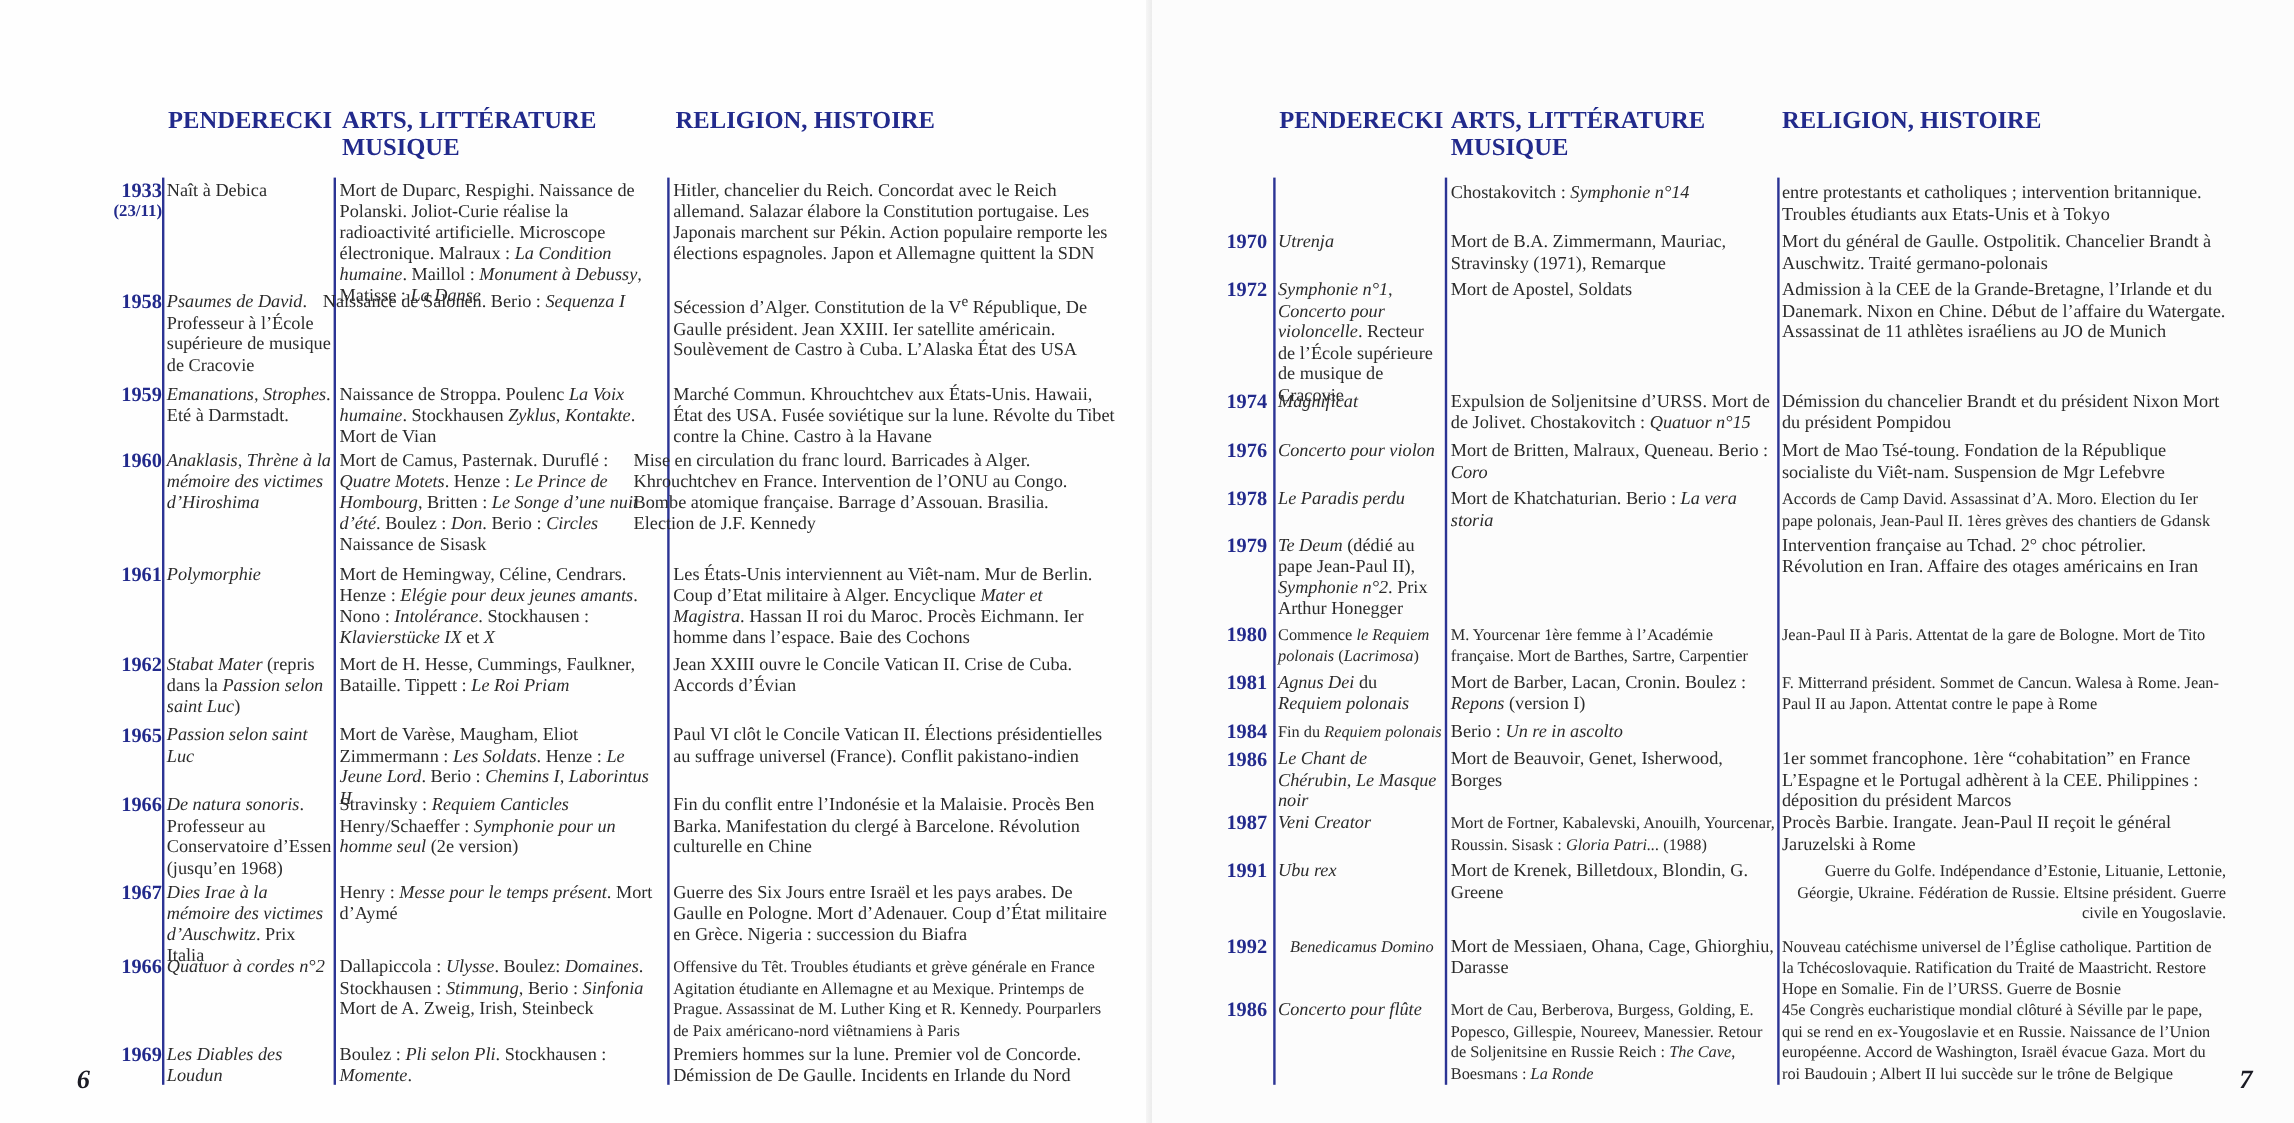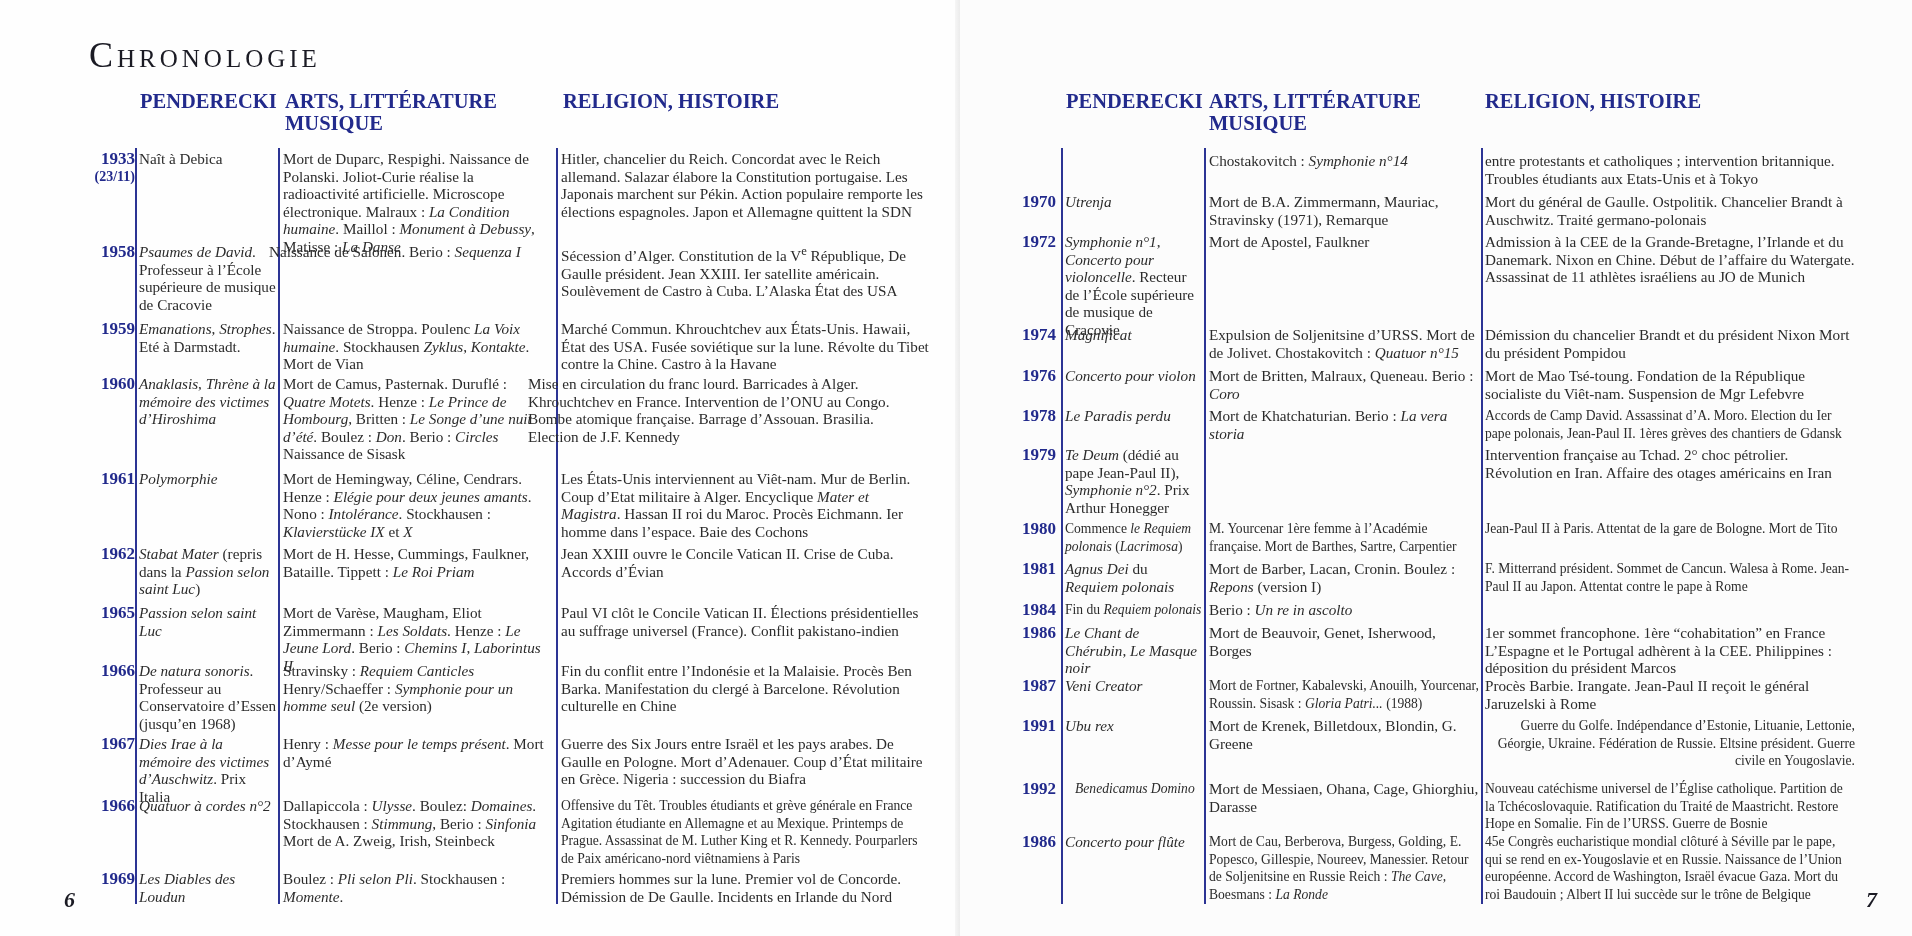--- a/index.html
+++ b/index.html
@@ -18,21 +18,20 @@
   .year { position:absolute; color:#222a8c; font-weight:bold; font-size:17px; line-height:18px; text-align:right; }
   .yearsub { display:block; font-size:14px; font-weight:bold; }
   .cell { position:absolute; font-size:15.2px; line-height:17.5px; color:#2b2b2b; }
   .cell.sm { font-size:13.6px; }
   .pagenum { position:absolute; font-weight:bold; font-style:italic; font-size:22px; color:#1b1b24; }
 </style>
 </head>
 <body>
 
 <div id="left-page" class="page">
-  <div class="title">Chronologie</div>
   <div class="colhead" style="left:140px;top:90px;">PENDERECKI</div>
   <div class="colhead" style="left:285px;top:90px;width:240px;">ARTS, LITTÉRATURE MUSIQUE</div>
   <div class="colhead" style="left:563px;top:90px;">RELIGION, HISTOIRE</div>
   <div class="vline" style="left:135px;top:148px;height:756px;"></div>
   <div class="vline" style="left:278px;top:148px;height:756px;"></div>
   <div class="vline" style="left:556px;top:148px;height:756px;"></div>
   <div id="rows-0">
       <div class="row" style="top: 150px;">
         <div class="year" style="left: 60px; width: 75px;"><span>1933</span><span class="yearsub">(23/11)</span></div>
         <div class="cell" style="left: 139px; width: 138px;">Naît à Debica</div>
@@ -121,21 +120,21 @@
       </div>
       <div class="row" style="top: 193px;">
         <div class="year" style="left: 26px; width: 70px;"><span>1970</span></div>
         <div class="cell" style="left: 105px; width: 138px;"><i>Utrenja</i></div>
         <div class="cell" style="left: 249px; width: 270px;">Mort de B.A. Zimmermann, Mauriac, Stravinsky (1971), Remarque</div>
         <div class="cell" style="left: 525px; width: 370px;">Mort du général de Gaulle. Ostpolitik. Chancelier Brandt à Auschwitz. Traité germano-polonais</div>
       </div>
       <div class="row" style="top: 233px;">
         <div class="year" style="left: 26px; width: 70px;"><span>1972</span></div>
         <div class="cell" style="left: 105px; width: 138px;"><i>Symphonie n°1</i>, <i>Concerto pour violoncelle</i>. Recteur de l’École supérieure de musique de Cracovie</div>
-        <div class="cell" style="left: 249px; width: 270px;">Mort de Apostel, Faulkner</div>
+        <div class="cell" style="left: 249px; width: 270px;">Mort de Apostel, Soldats</div>
         <div class="cell" style="left: 525px; width: 370px;">Admission à la CEE de la Grande-Bretagne, l’Irlande et du Danemark. Nixon en Chine. Début de l’affaire du Watergate. Assassinat de 11 athlètes israéliens au JO de Munich</div>
       </div>
       <div class="row" style="top: 326px;">
         <div class="year" style="left: 26px; width: 70px;"><span>1974</span></div>
         <div class="cell" style="left: 105px; width: 138px;"><i>Magnificat</i></div>
         <div class="cell" style="left: 249px; width: 270px;">Expulsion de Soljenitsine d’URSS. Mort de de Jolivet. Chostakovitch : <i>Quatuor n°15</i></div>
         <div class="cell" style="left: 525px; width: 370px;">Démission du chancelier Brandt et du président Nixon Mort du président Pompidou</div>
       </div>
       <div class="row" style="top: 367px;">
         <div class="year" style="left: 26px; width: 70px;"><span>1976</span></div>

